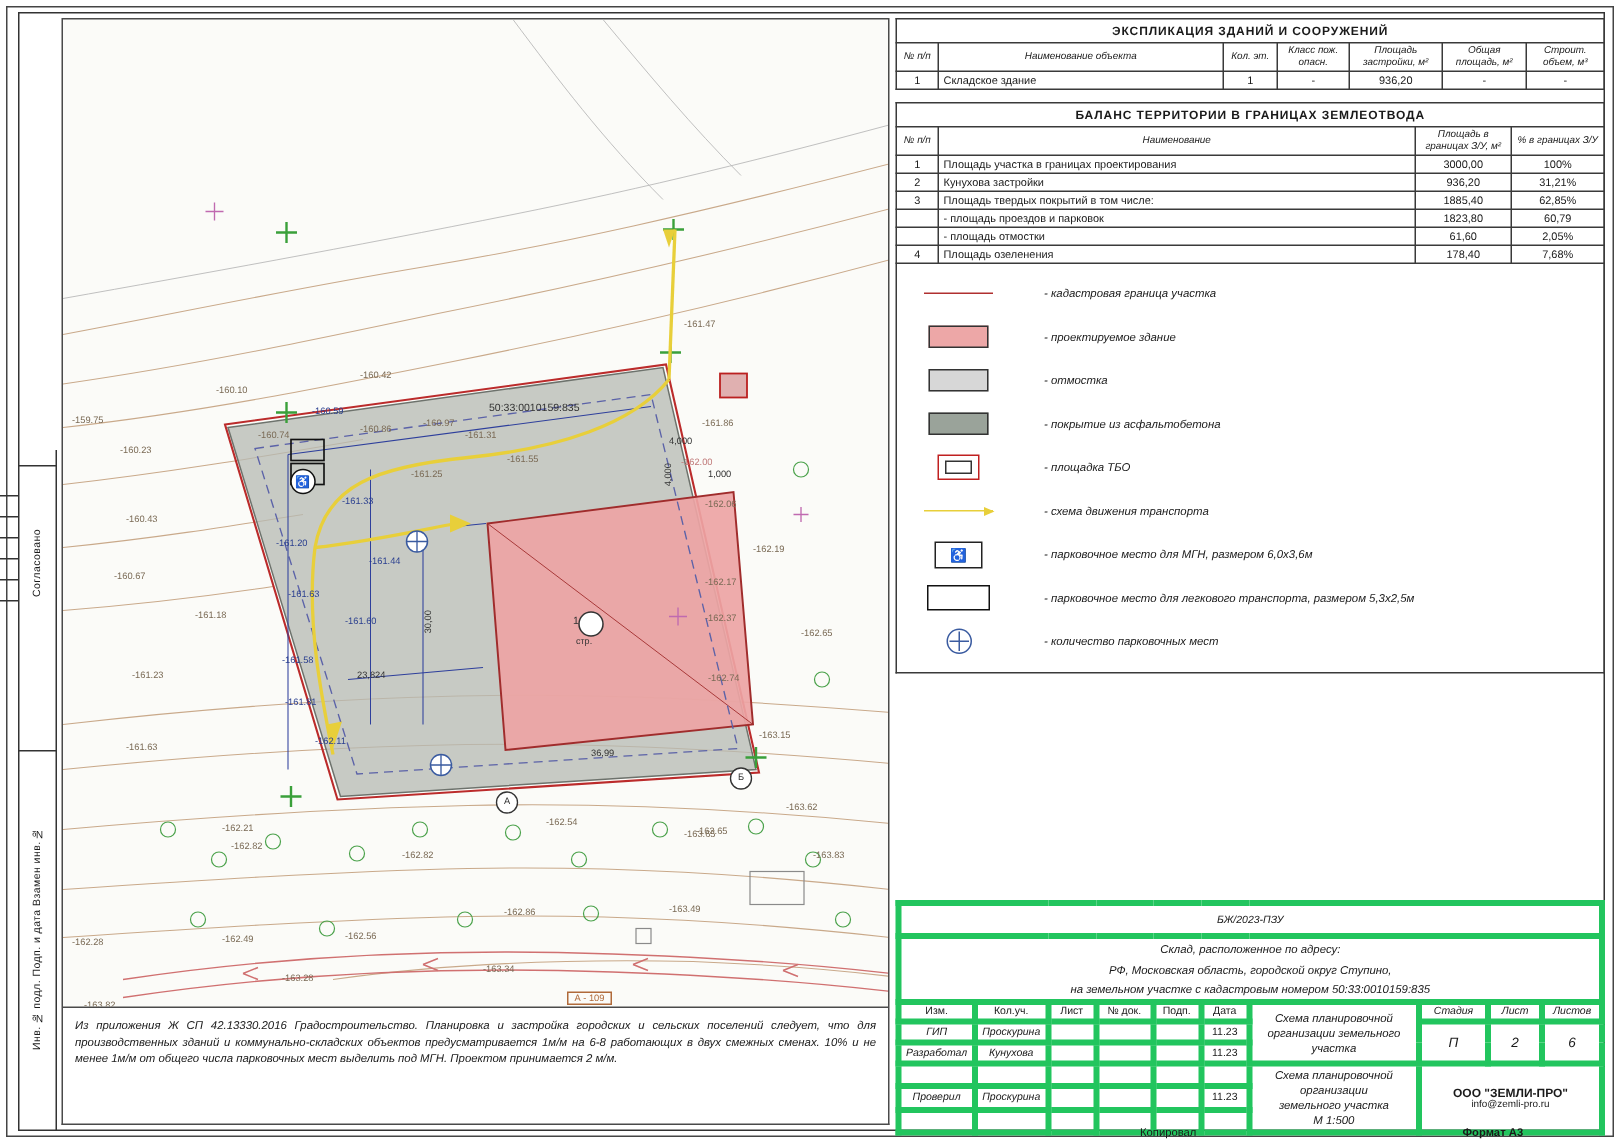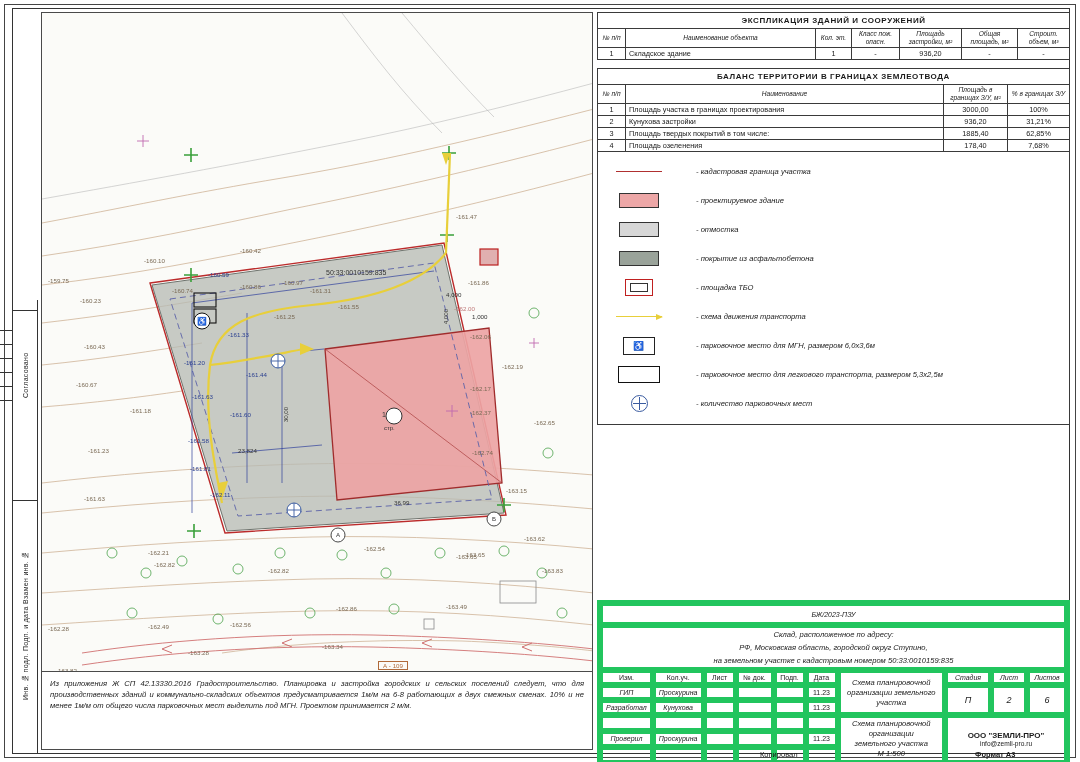--- a/index.html
+++ b/index.html
@@ -52,21 +52,21 @@
   .sw-mgn{width:30px;height:16px;border:1.2px solid #222;display:flex;align-items:center;justify-content:center;font-size:9px;}
   .sw-park{width:40px;height:15px;border:1.4px solid #111;}
   .circ{width:15px;height:15px;border-radius:50%;border:1.2px solid #3a5ba0;position:relative;}
   .circ:before,.circ:after{content:"";position:absolute;background:#3a5ba0;}
   .circ:before{left:50%;top:1px;width:1px;height:13px;margin-left:-.5px;}
   .circ:after{top:50%;left:1px;height:1px;width:13px;margin-top:-.5px;}
 
   
   .stamp{position:absolute;left:597px;top:600px;width:473px;height:150px;}
   table.stamp-tb{border-collapse:collapse;width:100%;height:100%;font-size:7px;}
-  table.stamp-tb td{border:6px solid #22c55e;padding:1px 3px;text-align:center;vertical-align:middle;}
+  table.stamp-tb td{border:4px solid #22c55e;padding:1px 3px;text-align:center;vertical-align:middle;}
   .obj-name{font-style:italic;font-size:7.6px;line-height:10px;}
   .stage{font-style:italic;}
   .firm{font-weight:bold;font-size:8px;}
   .copyline{position:absolute;left:760px;top:750px;font-size:7.5px;}
   .formatline{position:absolute;left:975px;top:750px;font-size:7.5px;font-weight:bold;}
 
   
   .plan svg{position:absolute;left:0;top:0;}
   .pl-label{position:absolute;font-size:6.2px;color:#7a6a55;white-space:nowrap;}
   .pl-label.blue{color:#2a3f8f;}
@@ -362,20 +362,32 @@
         <td class="c">936,20</td>
         <td class="c">31,21%</td>
       </tr>
       <tr>
         <td class="c">3</td>
         <td class="l">Площадь твердых покрытий в том числе:</td>
         <td class="c">1885,40</td>
         <td class="c">62,85%</td>
       </tr>
       <tr>
+        <td class="c"></td>
+        <td class="l">- площадь проездов и парковок</td>
+        <td class="c">1823,80</td>
+        <td class="c">60,79</td>
+      </tr>
+      <tr>
+        <td class="c"></td>
+        <td class="l">- площадь отмостки</td>
+        <td class="c">61,60</td>
+        <td class="c">2,05%</td>
+      </tr>
+      <tr>
         <td class="c">4</td>
         <td class="l">Площадь озеленения</td>
         <td class="c">178,40</td>
         <td class="c">7,68%</td>
       </tr>
     </tbody>
       </table>
 
     <div class="legend-body">
 

